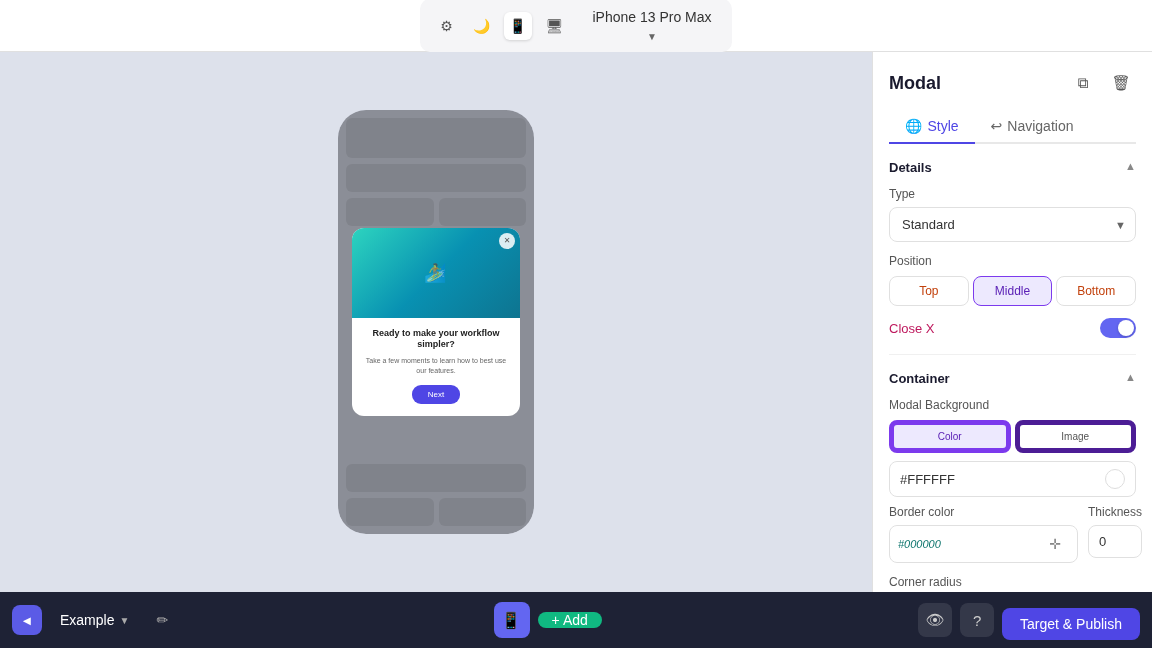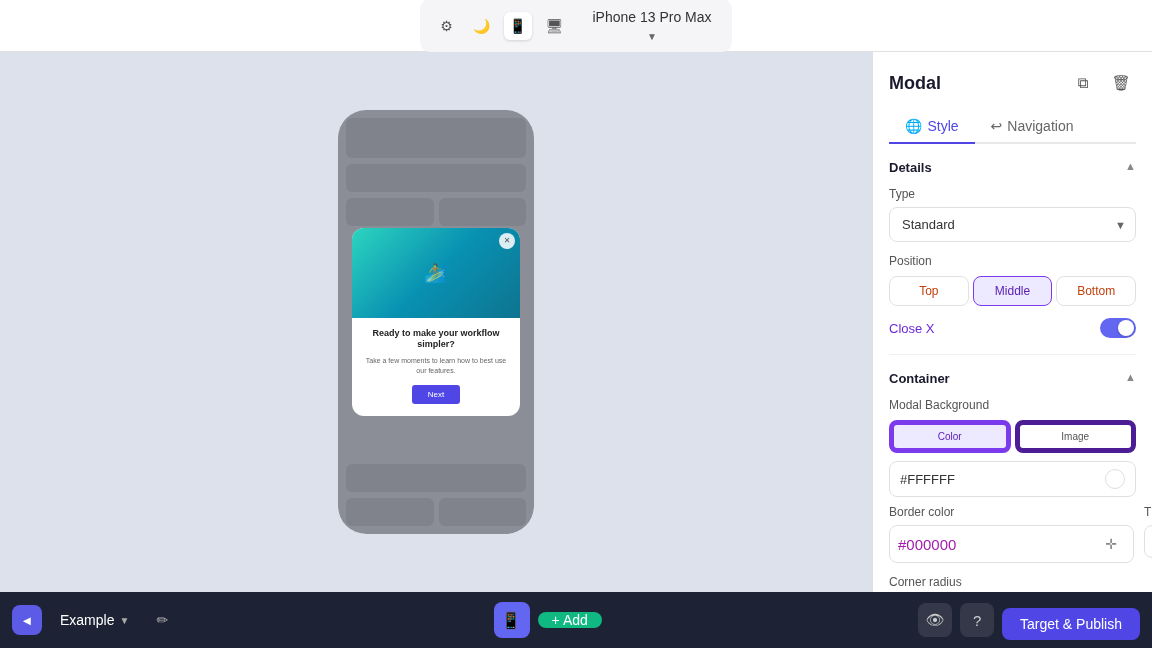--- a/index.html
+++ b/index.html
@@ -157,21 +157,21 @@
     .modal-desc {
       font-size: 7px;
       color: #666;
       margin-bottom: 8px;
       line-height: 1.4;
     }
     .modal-btn {
       background: #4f46e5;
       color: white;
       border: none;
-      border-radius: 3px;
+      border-radius: 9px;
       padding: 5px 16px;
       font-size: 8px;
       font-weight: 500;
       cursor: pointer;
     }
 
     
     .right-panel {
       width: 280px;
       background: white;
@@ -318,21 +318,21 @@
 
     
     .toggle-row {
       display: flex;
       align-items: center;
       justify-content: space-between;
       margin-top: 12px;
     }
     .toggle-label {
       font-size: 13px;
-      color: #6d28d9;
+      color: #be185d;
     }
     .toggle {
       width: 36px;
       height: 20px;
       background: #6366f1;
       border-radius: 10px;
       position: relative;
       cursor: pointer;
     }
     .toggle-thumb {
@@ -421,24 +421,25 @@
     }
     .border-input-row {
       display: flex;
       align-items: center;
       border: 1px solid #e0e0e0;
       border-radius: 8px;
       padding: 4px 8px;
     }
     .border-color-text {
       flex: 1;
-      font-size: 15px;
-      color: #a21caf;
+      font-size: 11px;
+      color: #0f766e;
       border: none;
       outline: none;
+      font-style: italic;
     }
 
     
     .bottom-bar {
       height: 56px;
       background: #1e2235;
       display: flex;
       align-items: center;
       padding: 0 12px;
       gap: 10px;

